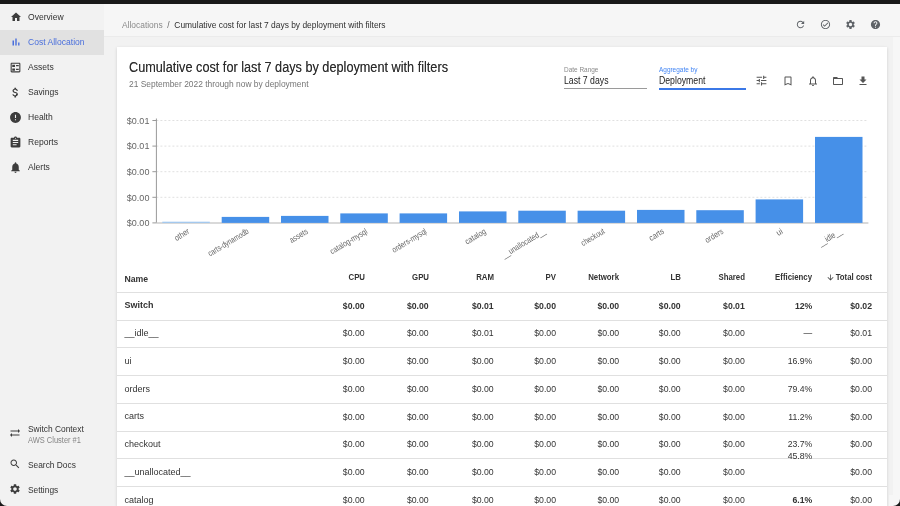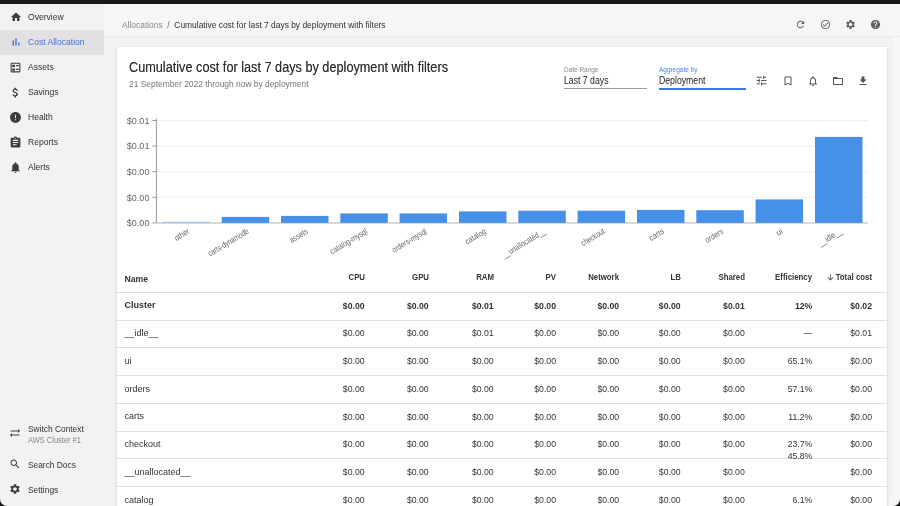--- a/index.html
+++ b/index.html
@@ -144,21 +144,21 @@
 <div class="abs" style="left:436.0px;top:272.1px;width:120px;text-align:right;font-size:8.7px;font-weight:bold;color:#333;transform:scaleX(0.9);transform-origin:100% 0;">PV</div>
 <div class="abs" style="left:499.2px;top:272.1px;width:120px;text-align:right;font-size:8.7px;font-weight:bold;color:#333;transform:scaleX(0.9);transform-origin:100% 0;">Network</div>
 <div class="abs" style="left:560.6px;top:272.1px;width:120px;text-align:right;font-size:8.7px;font-weight:bold;color:#333;transform:scaleX(0.9);transform-origin:100% 0;">LB</div>
 <div class="abs" style="left:624.8px;top:272.1px;width:120px;text-align:right;font-size:8.7px;font-weight:bold;color:#333;transform:scaleX(0.9);transform-origin:100% 0;">Shared</div>
 <div class="abs" style="left:692.3px;top:272.1px;width:120px;text-align:right;font-size:8.7px;font-weight:bold;color:#333;transform:scaleX(0.9);transform-origin:100% 0;">Efficiency</div>
 <div class="abs" style="left:752.0px;top:272.1px;width:120px;text-align:right;font-size:8.7px;font-weight:bold;color:#333;transform:scaleX(0.9);transform-origin:100% 0;">Total cost</div>
 <svg class="abs" style="left:825.5px;top:272.5px" width="9" height="9" viewBox="0 0 24 24" fill="#444">
       <path d="M20 12l-1.41-1.41L13 16.17V4h-2v12.17l-5.58-5.59L4 12l8 8 8-8z"></path>
     </svg>
 <div class="abs" style="left:117px;top:292px;width:770px;height:1px;background:#e0e0e0;"></div>
-<div class="abs" style="left:124.5px;top:300.4px;font-size:9px;font-weight:bold;color:#333;white-space:nowrap;">Cluster</div>
+<div class="abs" style="left:124.5px;top:300.4px;font-size:9px;font-weight:bold;color:#333;white-space:nowrap;">Switch</div>
 <div class="abs" style="left:284.6px;top:300.6px;width:80px;text-align:right;font-size:8.7px;font-weight:bold;color:#333;">$0.00</div>
 <div class="abs" style="left:348.7px;top:300.6px;width:80px;text-align:right;font-size:8.7px;font-weight:bold;color:#333;">$0.00</div>
 <div class="abs" style="left:413.7px;top:300.6px;width:80px;text-align:right;font-size:8.7px;font-weight:bold;color:#333;">$0.01</div>
 <div class="abs" style="left:476.0px;top:300.6px;width:80px;text-align:right;font-size:8.7px;font-weight:bold;color:#333;">$0.00</div>
 <div class="abs" style="left:539.2px;top:300.6px;width:80px;text-align:right;font-size:8.7px;font-weight:bold;color:#333;">$0.00</div>
 <div class="abs" style="left:600.6px;top:300.6px;width:80px;text-align:right;font-size:8.7px;font-weight:bold;color:#333;">$0.00</div>
 <div class="abs" style="left:664.8px;top:300.6px;width:80px;text-align:right;font-size:8.7px;font-weight:bold;color:#333;">$0.01</div>
 <div class="abs" style="left:732.3px;top:300.6px;width:80px;text-align:right;font-size:8.7px;font-weight:bold;color:#333;">12%</div>
 <div class="abs" style="left:792.0px;top:300.6px;width:80px;text-align:right;font-size:8.7px;font-weight:bold;color:#333;">$0.02</div>
 <div class="abs" style="left:117px;top:319.7px;width:770px;height:1px;background:#e0e0e0;"></div>
@@ -174,32 +174,32 @@
 <div class="abs" style="left:792.0px;top:328.4px;width:80px;text-align:right;font-size:8.7px;font-weight:normal;color:#333;">$0.01</div>
 <div class="abs" style="left:117px;top:347.4px;width:770px;height:1px;background:#e0e0e0;"></div>
 <div class="abs" style="left:124.5px;top:355.9px;font-size:9px;font-weight:normal;color:#333;white-space:nowrap;">ui</div>
 <div class="abs" style="left:284.6px;top:356.1px;width:80px;text-align:right;font-size:8.7px;font-weight:normal;color:#333;">$0.00</div>
 <div class="abs" style="left:348.7px;top:356.1px;width:80px;text-align:right;font-size:8.7px;font-weight:normal;color:#333;">$0.00</div>
 <div class="abs" style="left:413.7px;top:356.1px;width:80px;text-align:right;font-size:8.7px;font-weight:normal;color:#333;">$0.00</div>
 <div class="abs" style="left:476.0px;top:356.1px;width:80px;text-align:right;font-size:8.7px;font-weight:normal;color:#333;">$0.00</div>
 <div class="abs" style="left:539.2px;top:356.1px;width:80px;text-align:right;font-size:8.7px;font-weight:normal;color:#333;">$0.00</div>
 <div class="abs" style="left:600.6px;top:356.1px;width:80px;text-align:right;font-size:8.7px;font-weight:normal;color:#333;">$0.00</div>
 <div class="abs" style="left:664.8px;top:356.1px;width:80px;text-align:right;font-size:8.7px;font-weight:normal;color:#333;">$0.00</div>
-<div class="abs" style="left:732.3px;top:356.1px;width:80px;text-align:right;font-size:8.7px;font-weight:normal;color:#333;">65.1%</div>
+<div class="abs" style="left:732.3px;top:356.1px;width:80px;text-align:right;font-size:8.7px;font-weight:normal;color:#333;">16.9%</div>
 <div class="abs" style="left:792.0px;top:356.1px;width:80px;text-align:right;font-size:8.7px;font-weight:normal;color:#333;">$0.00</div>
 <div class="abs" style="left:117px;top:375.2px;width:770px;height:1px;background:#e0e0e0;"></div>
 <div class="abs" style="left:124.5px;top:383.7px;font-size:9px;font-weight:normal;color:#333;white-space:nowrap;">orders</div>
 <div class="abs" style="left:284.6px;top:383.9px;width:80px;text-align:right;font-size:8.7px;font-weight:normal;color:#333;">$0.00</div>
 <div class="abs" style="left:348.7px;top:383.9px;width:80px;text-align:right;font-size:8.7px;font-weight:normal;color:#333;">$0.00</div>
 <div class="abs" style="left:413.7px;top:383.9px;width:80px;text-align:right;font-size:8.7px;font-weight:normal;color:#333;">$0.00</div>
 <div class="abs" style="left:476.0px;top:383.9px;width:80px;text-align:right;font-size:8.7px;font-weight:normal;color:#333;">$0.00</div>
 <div class="abs" style="left:539.2px;top:383.9px;width:80px;text-align:right;font-size:8.7px;font-weight:normal;color:#333;">$0.00</div>
 <div class="abs" style="left:600.6px;top:383.9px;width:80px;text-align:right;font-size:8.7px;font-weight:normal;color:#333;">$0.00</div>
 <div class="abs" style="left:664.8px;top:383.9px;width:80px;text-align:right;font-size:8.7px;font-weight:normal;color:#333;">$0.00</div>
-<div class="abs" style="left:732.3px;top:383.9px;width:80px;text-align:right;font-size:8.7px;font-weight:normal;color:#333;">57.1%</div>
+<div class="abs" style="left:732.3px;top:383.9px;width:80px;text-align:right;font-size:8.7px;font-weight:normal;color:#333;">79.4%</div>
 <div class="abs" style="left:792.0px;top:383.9px;width:80px;text-align:right;font-size:8.7px;font-weight:normal;color:#333;">$0.00</div>
 <div class="abs" style="left:117px;top:402.9px;width:770px;height:1px;background:#e0e0e0;"></div>
 <div class="abs" style="left:124.5px;top:411.4px;font-size:9px;font-weight:normal;color:#333;white-space:nowrap;">carts</div>
 <div class="abs" style="left:284.6px;top:411.6px;width:80px;text-align:right;font-size:8.7px;font-weight:normal;color:#333;">$0.00</div>
 <div class="abs" style="left:348.7px;top:411.6px;width:80px;text-align:right;font-size:8.7px;font-weight:normal;color:#333;">$0.00</div>
 <div class="abs" style="left:413.7px;top:411.6px;width:80px;text-align:right;font-size:8.7px;font-weight:normal;color:#333;">$0.00</div>
 <div class="abs" style="left:476.0px;top:411.6px;width:80px;text-align:right;font-size:8.7px;font-weight:normal;color:#333;">$0.00</div>
 <div class="abs" style="left:539.2px;top:411.6px;width:80px;text-align:right;font-size:8.7px;font-weight:normal;color:#333;">$0.00</div>
 <div class="abs" style="left:600.6px;top:411.6px;width:80px;text-align:right;font-size:8.7px;font-weight:normal;color:#333;">$0.00</div>
 <div class="abs" style="left:664.8px;top:411.6px;width:80px;text-align:right;font-size:8.7px;font-weight:normal;color:#333;">$0.00</div>
@@ -229,14 +229,14 @@
 <div class="abs" style="left:792.0px;top:467.1px;width:80px;text-align:right;font-size:8.7px;font-weight:normal;color:#333;">$0.00</div>
 <div class="abs" style="left:117px;top:486.2px;width:770px;height:1px;background:#e0e0e0;"></div>
 <div class="abs" style="left:124.5px;top:494.7px;font-size:9px;font-weight:normal;color:#333;white-space:nowrap;">catalog</div>
 <div class="abs" style="left:284.6px;top:494.9px;width:80px;text-align:right;font-size:8.7px;font-weight:normal;color:#333;">$0.00</div>
 <div class="abs" style="left:348.7px;top:494.9px;width:80px;text-align:right;font-size:8.7px;font-weight:normal;color:#333;">$0.00</div>
 <div class="abs" style="left:413.7px;top:494.9px;width:80px;text-align:right;font-size:8.7px;font-weight:normal;color:#333;">$0.00</div>
 <div class="abs" style="left:476.0px;top:494.9px;width:80px;text-align:right;font-size:8.7px;font-weight:normal;color:#333;">$0.00</div>
 <div class="abs" style="left:539.2px;top:494.9px;width:80px;text-align:right;font-size:8.7px;font-weight:normal;color:#333;">$0.00</div>
 <div class="abs" style="left:600.6px;top:494.9px;width:80px;text-align:right;font-size:8.7px;font-weight:normal;color:#333;">$0.00</div>
 <div class="abs" style="left:664.8px;top:494.9px;width:80px;text-align:right;font-size:8.7px;font-weight:normal;color:#333;">$0.00</div>
-<div class="abs" style="left:732.3px;top:494.9px;width:80px;text-align:right;font-size:8.7px;font-weight:normal;color:#333;">6.1%</div>
+<div class="abs" style="left:732.3px;top:494.9px;width:80px;text-align:right;font-size:8.7px;font-weight:bold;color:#333;">6.1%</div>
 <div class="abs" style="left:792.0px;top:494.9px;width:80px;text-align:right;font-size:8.7px;font-weight:normal;color:#333;">$0.00</div>
 </div>
 </body></html>

